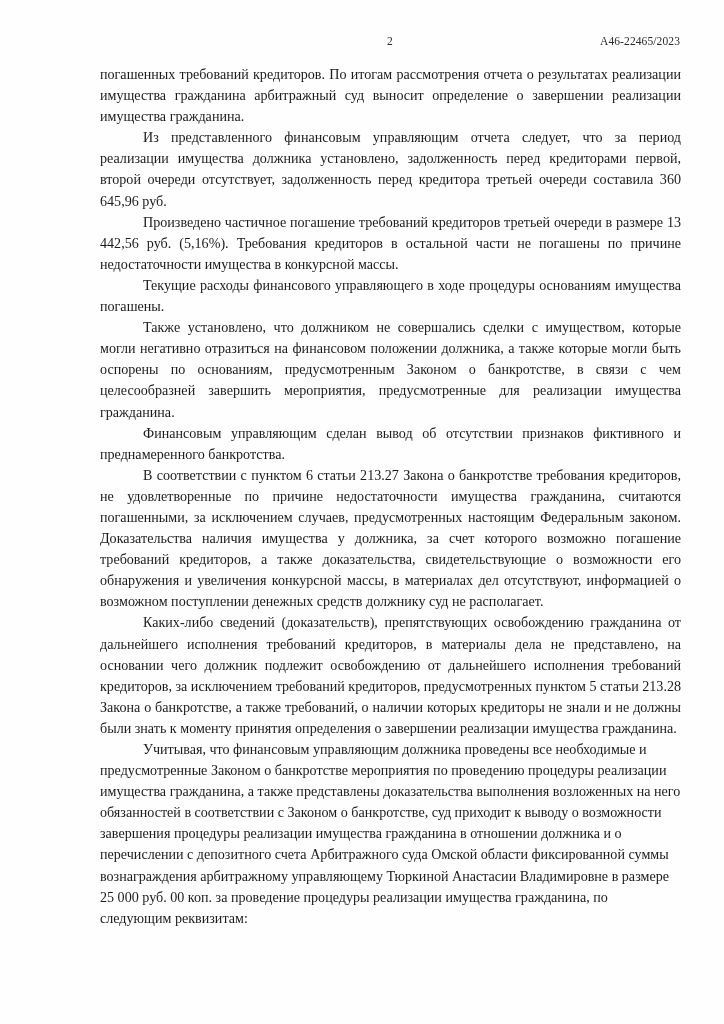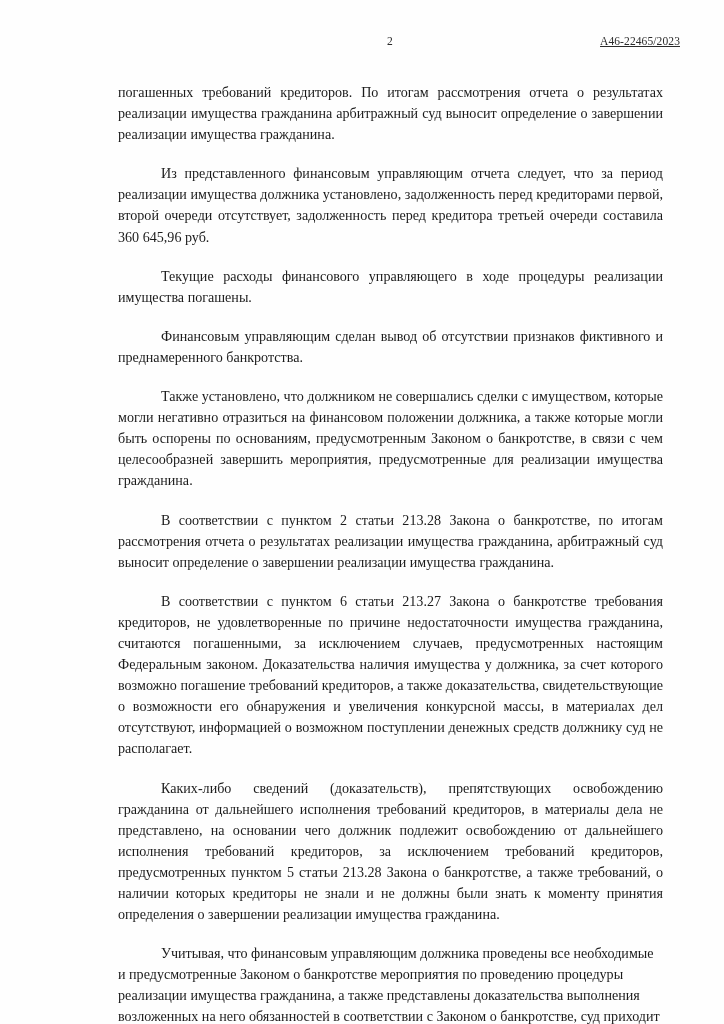--- a/index.html
+++ b/index.html
@@ -41,37 +41,36 @@
     right: 0;
     text-align: center;
     letter-spacing: 0.2px;
   }
   .case-number {
     position: absolute;
     right: 0;
     top: 0;
     letter-spacing: 0.1px;
     white-space: nowrap;
-    text-decoration: underline;
   }
 
   
   .doc-body {
     position: absolute;
     top: 64px;
     left: 100px;
     width: 581px;
     font-size: 14.1px;
     line-height: 21.1px;
     text-align: justify;
     text-justify: inter-word;
     hyphens: none;
   }
   .doc-body p {
-    margin: 18px;
+    margin: 0;
     text-indent: 43px;
     text-align: justify;
     font-family: Liberation Serif, serif;
   }
   .doc-body p.no-indent {
     text-indent: 0;
   }
   .doc-body p:last-child {
     text-align: left;
   }
@@ -82,22 +81,22 @@
 <div class="page">
 
   <div class="doc-header">
     <span class="page-number">2</span>
     <span class="case-number">А46-22465/2023</span>
   </div>
 
   <div class="doc-body">
       <p class="no-indent">погашенных требований кредиторов. По итогам рассмотрения отчета о результатах реализации имущества гражданина арбитражный суд выносит определение о завершении реализации имущества гражданина.</p>
       <p>Из представленного финансовым управляющим отчета следует, что за период реализации имущества должника установлено, задолженность перед кредиторами первой, второй очереди отсутствует, задолженность перед кредитора третьей очереди составила 360 645,96 руб.</p>
-      <p>Текущие расходы финансового управляющего в ходе процедуры реализации имущества погашены.</p>
+      <p>Произведено частичное погашение требований кредиторов третьей очереди в размере 13 442,56 руб. (5,16%). Требования кредиторов в остальной части не погашены по причине недостаточности имущества в конкурсной массы.</p>
+      <p>Текущие расходы финансового управляющего в ходе процедуры основаниям имущества погашены.</p>
+      <p>Также установлено, что должником не совершались сделки с имуществом, которые могли негативно отразиться на финансовом положении должника, а также которые могли быть оспорены по основаниям, предусмотренным Законом о банкротстве, в связи с чем целесообразней завершить мероприятия, предусмотренные для реализации имущества гражданина.</p>
       <p>Финансовым управляющим сделан вывод об отсутствии признаков фиктивного и преднамеренного банкротства.</p>
-      <p>Также установлено, что должником не совершались сделки с имуществом, которые могли негативно отразиться на финансовом положении должника, а также которые могли быть оспорены по основаниям, предусмотренным Законом о банкротстве, в связи с чем целесообразней завершить мероприятия, предусмотренные для реализации имущества гражданина.</p>
-      <p>В соответствии с пунктом 2 статьи 213.28 Закона о банкротстве, по итогам рассмотрения отчета о результатах реализации имущества гражданина, арбитражный суд выносит определение о завершении реализации имущества гражданина.</p>
       <p>В соответствии с пунктом 6 статьи 213.27 Закона о банкротстве требования кредиторов, не удовлетворенные по причине недостаточности имущества гражданина, считаются погашенными, за исключением случаев, предусмотренных настоящим Федеральным законом. Доказательства наличия имущества у должника, за счет которого возможно погашение требований кредиторов, а также доказательства, свидетельствующие о возможности его обнаружения и увеличения конкурсной массы, в материалах дел отсутствуют, информацией о возможном поступлении денежных средств должнику суд не располагает.</p>
       <p>Каких-либо сведений (доказательств), препятствующих освобождению гражданина от дальнейшего исполнения требований кредиторов, в материалы дела не представлено, на основании чего должник подлежит освобождению от дальнейшего исполнения требований кредиторов, за исключением требований кредиторов, предусмотренных пунктом 5 статьи 213.28 Закона о банкротстве, а также требований, о наличии которых кредиторы не знали и не должны были знать к моменту принятия определения о завершении реализации имущества гражданина.</p>
       <p>Учитывая, что финансовым управляющим должника проведены все необходимые и предусмотренные Законом о банкротстве мероприятия по проведению процедуры реализации имущества гражданина, а также представлены доказательства выполнения возложенных на него обязанностей в соответствии с Законом о банкротстве, суд приходит к выводу о возможности завершения процедуры реализации имущества гражданина в отношении должника и о перечислении с депозитного счета Арбитражного суда Омской области фиксированной суммы вознаграждения арбитражному управляющему Тюркиной Анастасии Владимировне в размере 25 000 руб. 00 коп. за проведение процедуры реализации имущества гражданина, по следующим реквизитам:</p>
     </div>
 
 </div>
 
 </body></html>

